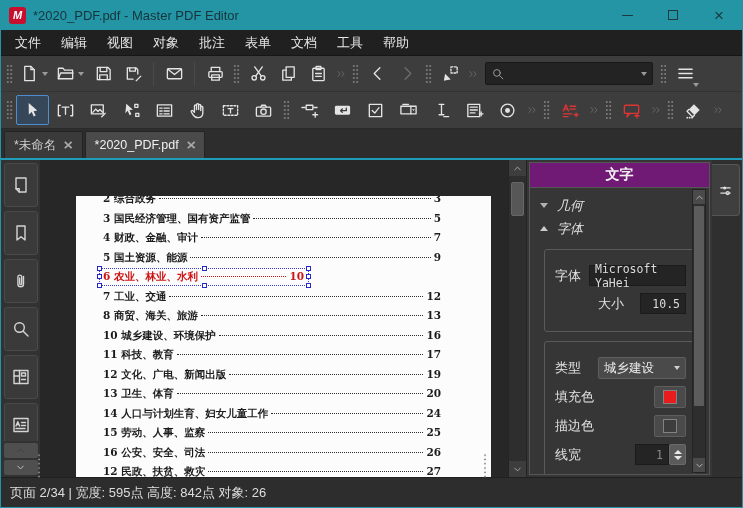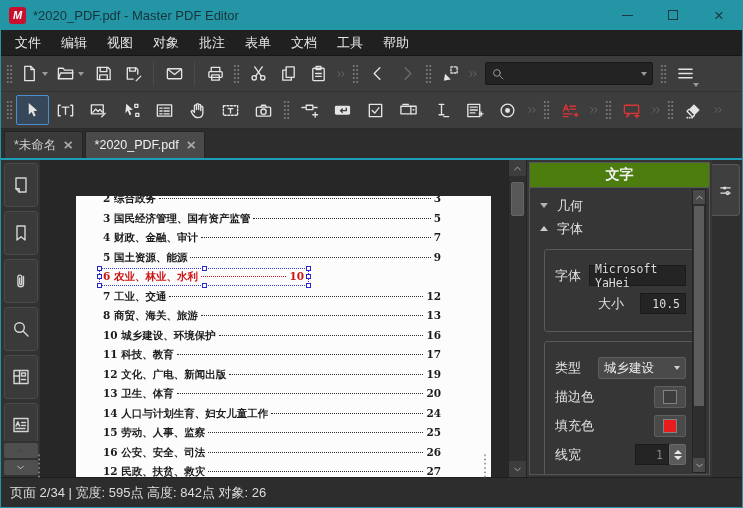--- a/index.html
+++ b/index.html
@@ -77,24 +77,24 @@
   .h-tl{left:-2px;top:-1px}.h-tm{left:calc(50% - 2.5px);top:-1px}.h-tr{right:-2px;top:-1px}
   .h-ml{left:-2px;top:calc(50% - 2.5px)}.h-mr{right:-2px;top:calc(50% - 2.5px)}
   .h-bl{left:-2px;bottom:-1px}.h-bm{left:calc(50% - 2.5px);bottom:-1px}.h-br{right:-2px;bottom:-1px}
   
   .vscroll{width:18px;background:#2e2e2e;border-left:1px solid #242424;display:flex;flex-direction:column;position:relative;}
   .vs-btn{height:16px;background:#3d3d3d;display:flex;align-items:center;justify-content:center;color:#c0c0c0;}
   .vs-track{flex:1;position:relative;}
   .vs-thumb{position:absolute;left:2px;right:2px;top:6px;height:34px;background:#575757;border:1px solid #666;border-radius:2px;}
   
   .panel{width:186px;background:#363636;border-left:1px solid #242424;display:flex;flex-direction:column;position:relative;}
-  .panel-header{height:26px;background:#4d7c0f;border:1px solid #565656;display:flex;align-items:center;justify-content:center;
+  .panel-header{height:26px;background:#701a75;border:1px solid #565656;display:flex;align-items:center;justify-content:center;
     color:#f2f2f2;font-size:14px;font-weight:bold;margin:2px 2px 0 2px;}
   .panel-body{flex:1;border:1px solid #565656;border-top:none;margin:0 2px 2px 2px;position:relative;overflow:hidden;padding-top:6px;}
-  .psection{display:flex;align-items:center;height:23px;color:#e2e2e2;font-size:13px;padding-left:10px;}
+  .psection{display:flex;align-items:center;height:23px;color:#e2e2e2;font-size:13px;padding-left:10px;font-style:italic;}
   .tri{width:0;height:0;margin-right:9px;}
   .tri.collapsed{border-left:4.5px solid transparent;border-right:4.5px solid transparent;border-top:5.5px solid #b2b2b2;}
   .tri.expanded{border-left:4.5px solid transparent;border-right:4.5px solid transparent;border-bottom:5.5px solid #cccccc;}
   .groupbox{border:1px solid #5a5a5a;border-radius:3px;margin:9px 14px 0 14px;padding:8px 0 10px 0;}
   .prow{display:flex;align-items:center;margin:7px 8px 7px 10px;color:#e2e2e2;font-size:13px;}
   .prow .plabel{flex:0 0 auto;}
   .pinput{background:#242424;border:1px solid #1b1b1b;color:#dcdcdc;font-family:"DejaVu Sans Mono",monospace;
     font-size:11.5px;height:21px;display:flex;align-items:center;padding:0 5px;}
   .font-input{margin-left:8px;flex:1;}
   .size-row{justify-content:flex-end;}
@@ -703,29 +703,29 @@
 
         <div class="groupbox">
           <div class="prow">
             <span class="plabel">类型</span>
             <div class="pdropdown">
               <span>城乡建设</span>
               <span class="caret-down"></span>
             </div>
           </div>
           <div class="prow">
+            <span class="plabel">填充色</span>
+            <div class="swatchbtn">
+              <span class="swatch-inner" style="background: rgb(232, 28, 28);"></span>
+            </div>
+          </div>
+          <div class="prow">
             <span class="plabel">描边色</span>
             <div class="swatchbtn">
               <span class="swatch-inner" style="background: rgb(61, 61, 61);"></span>
-            </div>
-          </div>
-          <div class="prow">
-            <span class="plabel">填充色</span>
-            <div class="swatchbtn">
-              <span class="swatch-inner" style="background: rgb(232, 28, 28);"></span>
             </div>
           </div>
           <div class="prow spin-row">
             <span class="plabel">线宽</span>
             <div class="pinput lw-input">1</div>
             <div class="spinbtn">
               <span class="spin-caret up"></span>
               <span class="spin-caret dn"></span>
             </div>
           </div>

